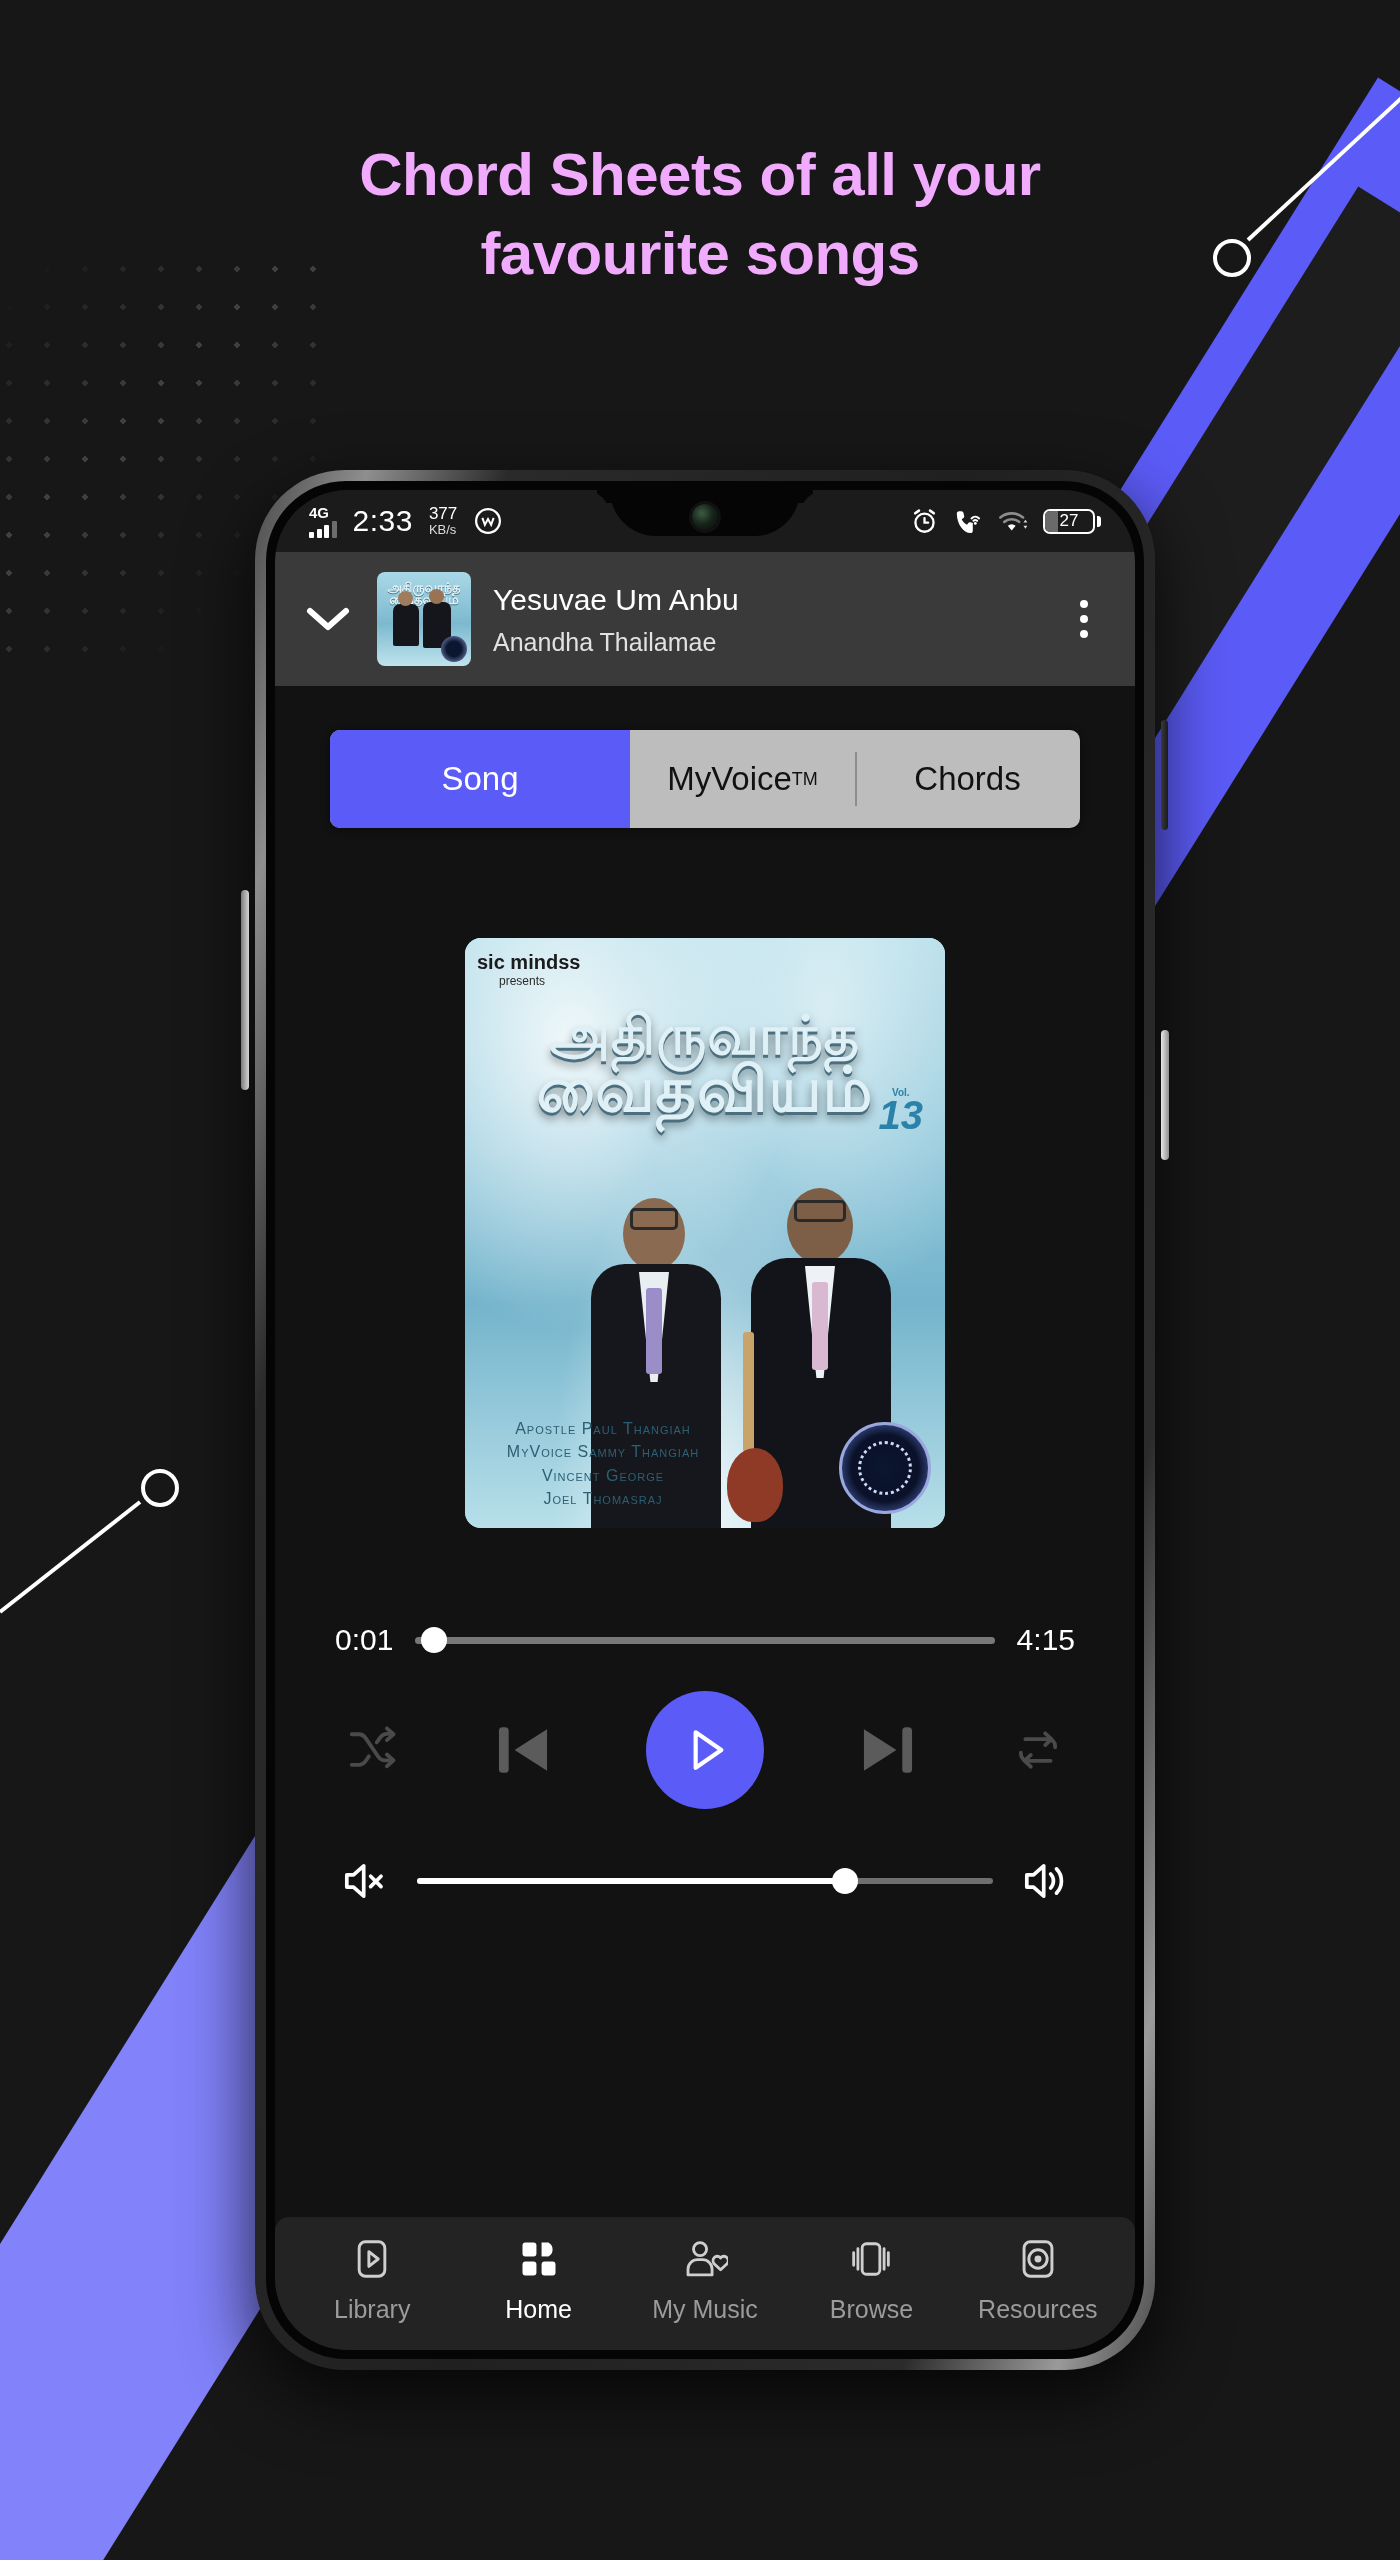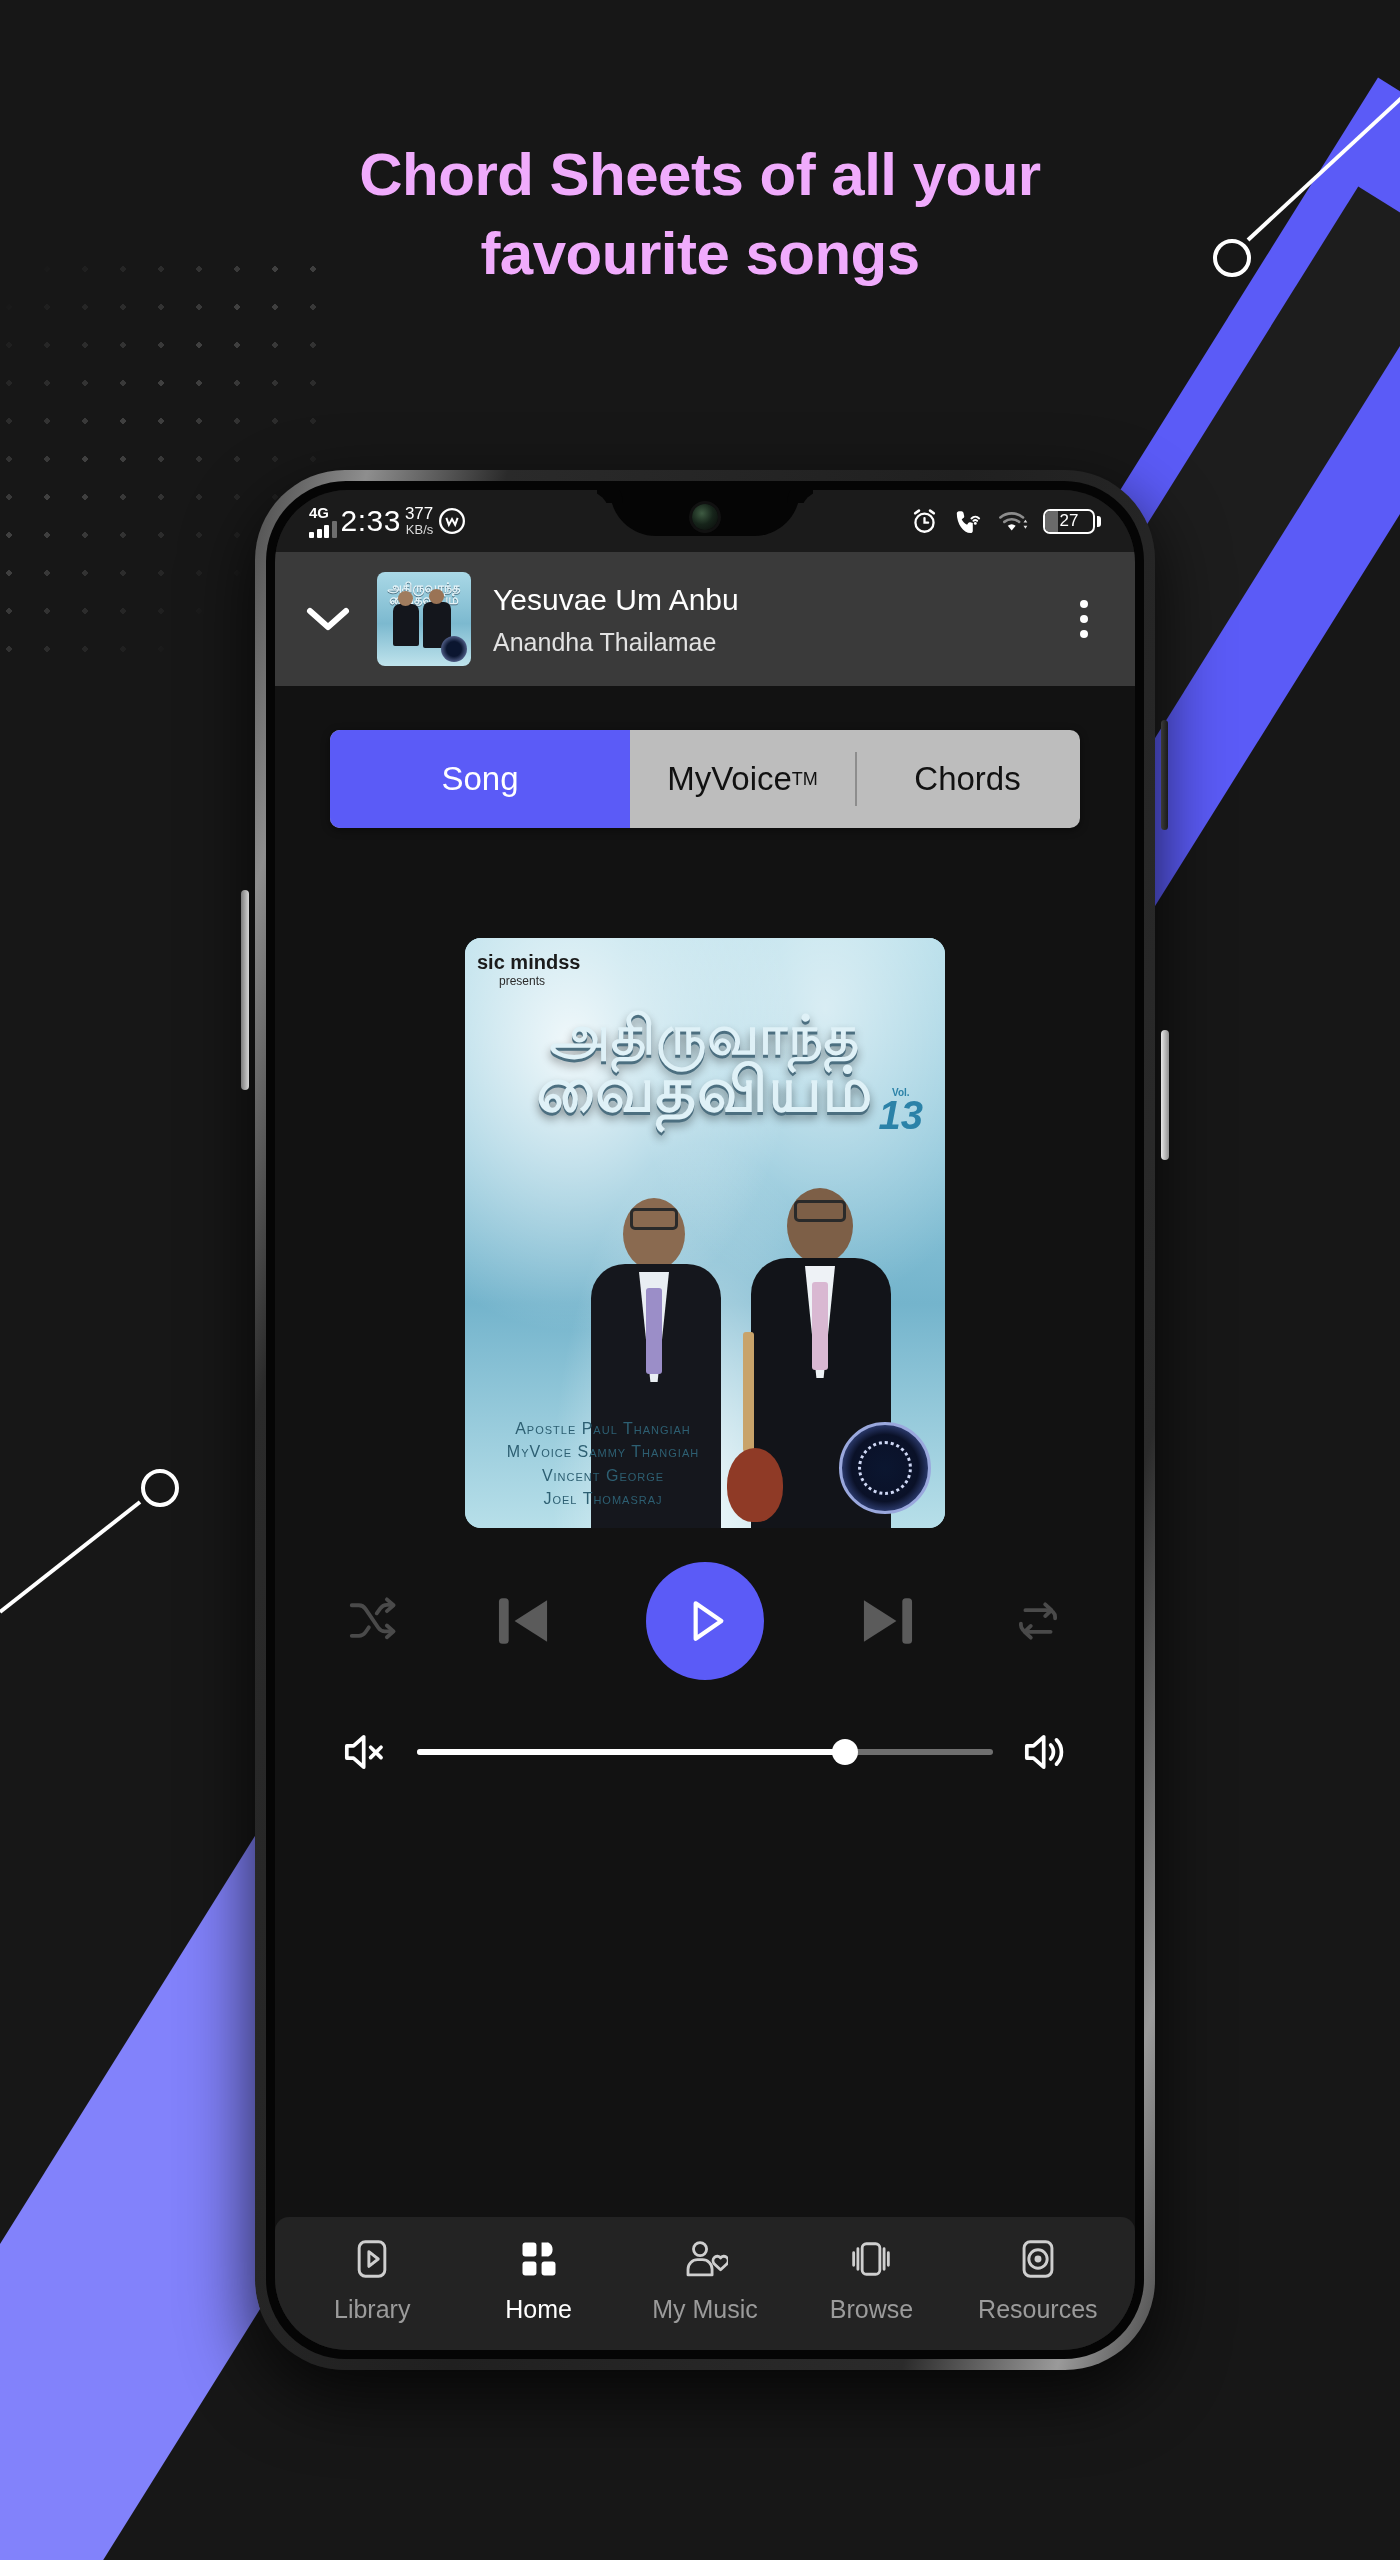--- a/index.html
+++ b/index.html
@@ -94,21 +94,21 @@
     background:transparent;
   }
   .notch::before{ left:-26px; border-top-right-radius:26px; box-shadow:13px -13px 0 0 #050505; }
   .notch::after{ right:-26px; border-top-left-radius:26px; box-shadow:-13px -13px 0 0 #050505; }
   .cam{
     position:absolute; left:50%; top:14px; transform:translateX(-50%);
     width:26px; height:26px; border-radius:50%;
     background:radial-gradient(circle at 38% 36%, #3e5b42 0%, #16241a 48%, #090909 100%);
     box-shadow:0 0 0 3px #111;
   }
-  .sb-left{ display:flex; align-items:center; gap:4px; z-index:3;text-align:right; }
+  .sb-left{ display:flex; align-items:center; gap:16px; z-index:3; }
   .sb-right{ margin-left:auto; display:flex; align-items:center; gap:14px; z-index:3; }
   .net-grp{ display:flex; flex-direction:column; align-items:flex-start; line-height:1; }
   .net-lbl{ font-size:15px; font-weight:bold; }
   .bars{ display:flex; align-items:flex-end; gap:2.5px; height:16px; margin-top:2px; }
   .bars i{ width:5px; background:#fff; display:block; border-radius:1px; }
   .bars i:nth-child(1){ height:6px; }
   .bars i:nth-child(2){ height:9px; }
   .bars i:nth-child(3){ height:13px; }
   .bars i:nth-child(4){ height:17px; background:#6d6d6d; }
   .clock{ font-size:30px; font-weight:500; letter-spacing:.5px; }
@@ -420,20 +420,28 @@
             <div>Apostle Paul Thangiah</div>
             <div>MyVoice Sammy Thangiah</div>
             <div>Vincent George</div>
             <div>Joel Thomasraj</div>
           </div>
 
           <div class="art-seal"></div>
         </div>
       </div>
 
+      <div class="seekrow">
+        <span class="t-time">0:01</span>
+        <div class="seek">
+          <div class="seek-track"></div>
+          <div class="seek-thumb" style="left: 1%;"></div>
+        </div>
+        <span class="t-time">4:15</span>
+      </div>
 
       <div class="transport">
         <div class="tbtn">
           <svg width="54" height="54" viewBox="0 0 24 24">
             <path d="M3 5h3.2c1.2 0 2.2.6 2.9 1.6l5.7 8.4c.7 1 1.7 1.6 2.9 1.6H21M3 18.6h3.2c1.2 0 2.2-.6 2.9-1.6l1.5-2.2M14.1 8.6l1.6-2.2c.7-1 1.7-1.6 2.9-1.6H21" stroke="#4a4a4a" stroke-width="1.7" fill="none" stroke-linecap="round"></path>
             <path d="M18.6 2.4 21.6 5 18.6 7.6M18.6 14 21.6 16.6 18.6 19.2" stroke="#4a4a4a" stroke-width="1.7" fill="none" stroke-linecap="round" stroke-linejoin="round"></path>
           </svg>
         </div>
         <div class="tbtn">
           <svg width="78" height="78" viewBox="0 0 24 24">

